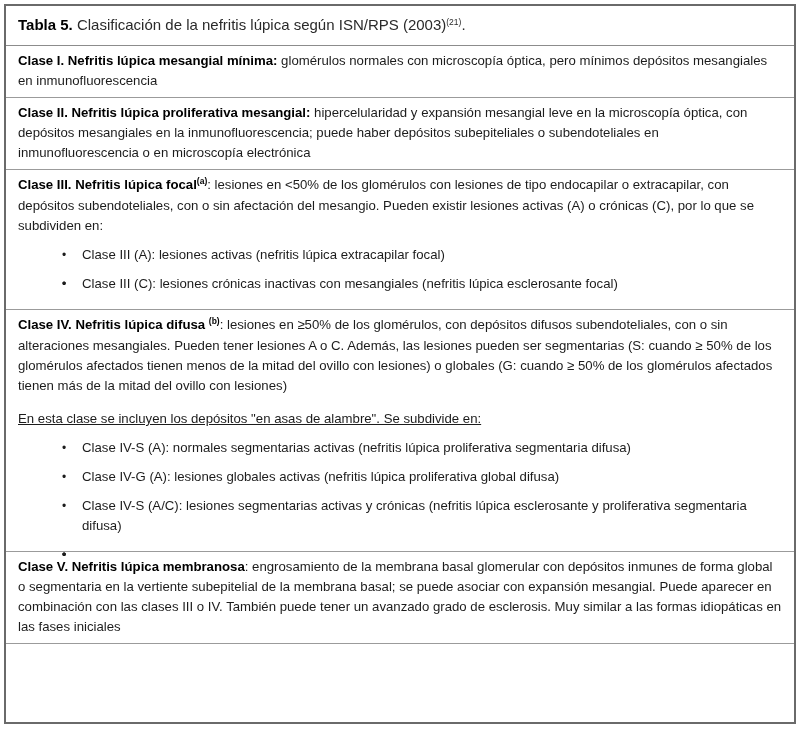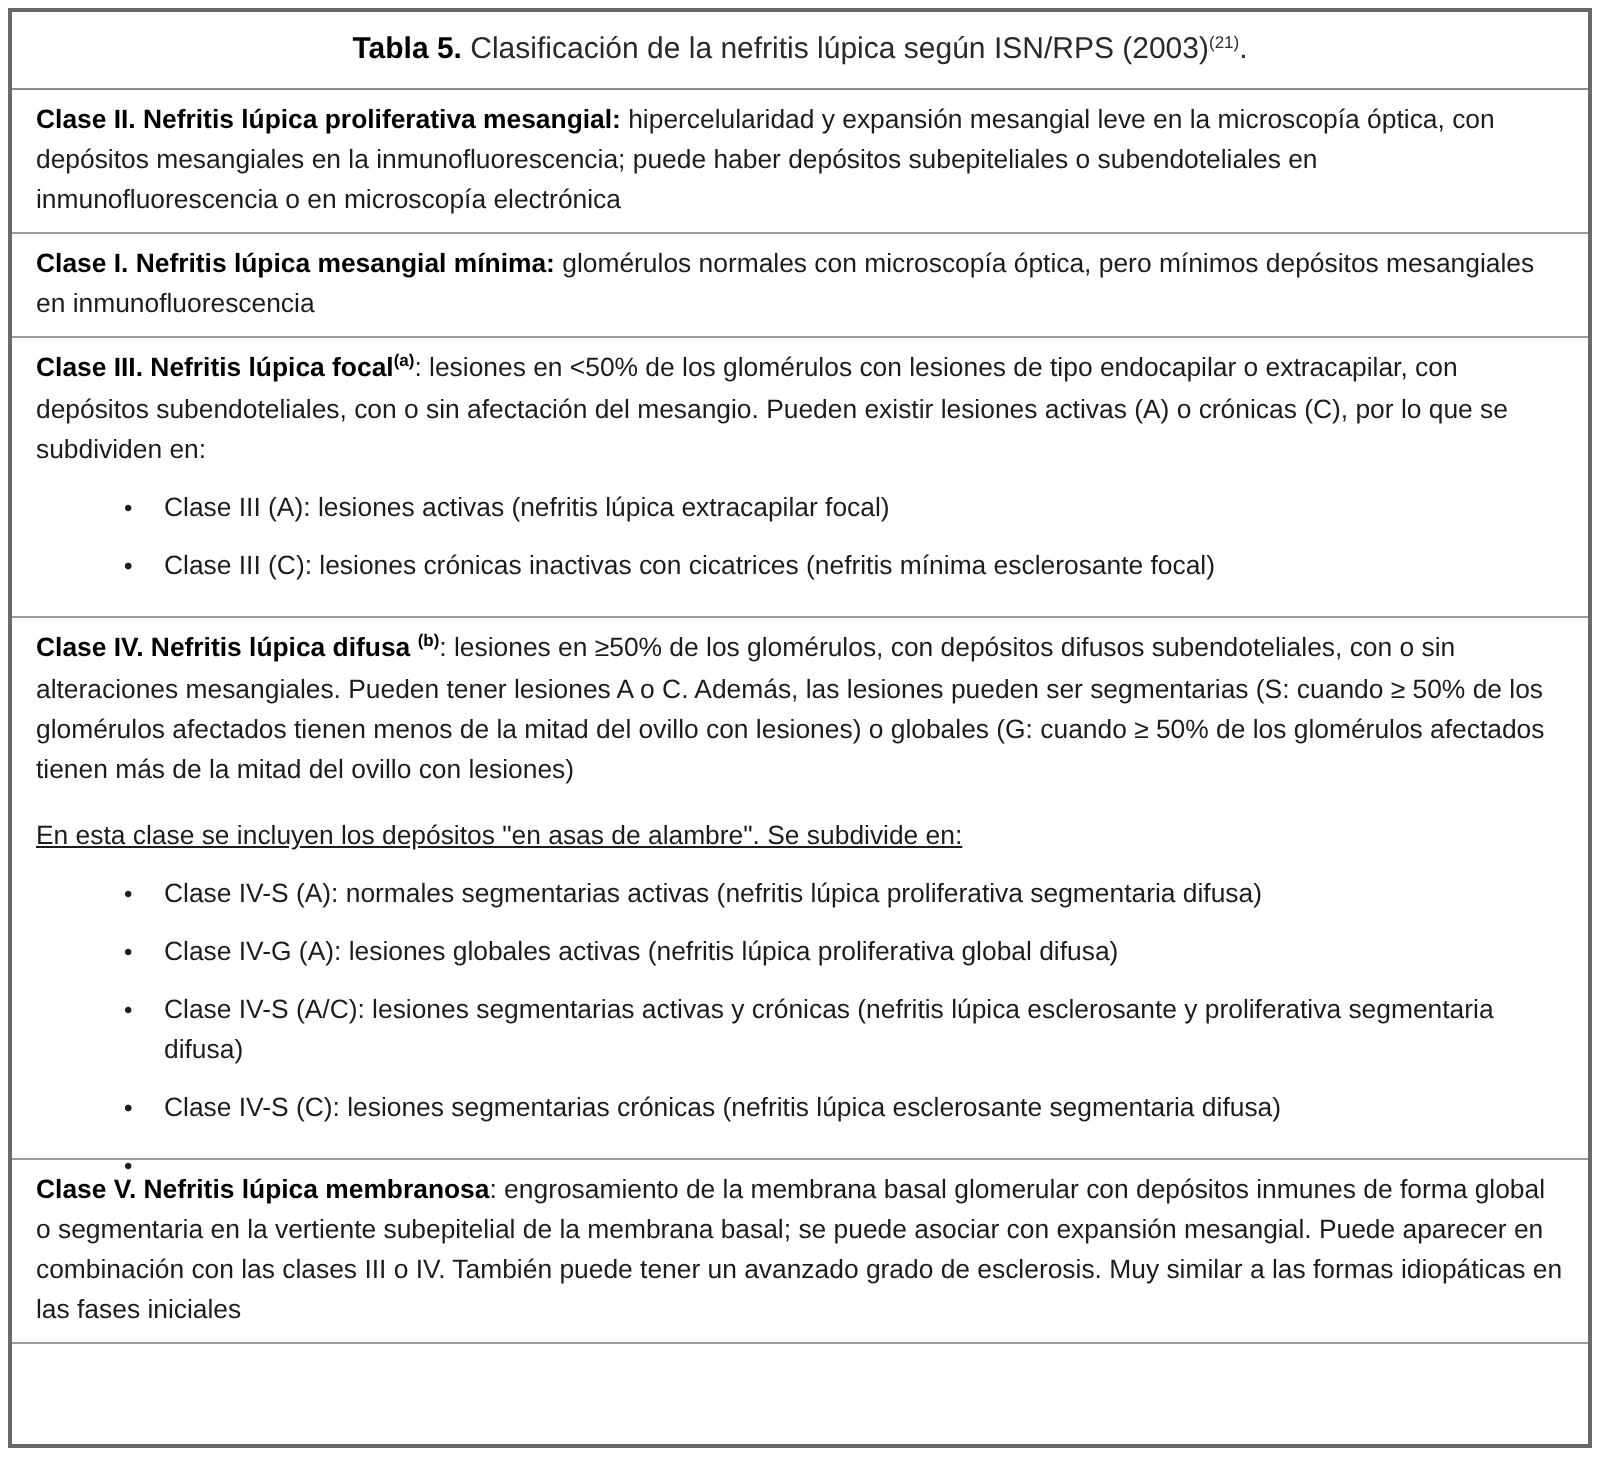--- a/index.html
+++ b/index.html
@@ -21,21 +21,20 @@
     background: #ffffff;
     overflow: hidden;
     box-sizing: border-box;
   }
   .title-row {
     padding: 9px 12px 8px 12px;
     border-bottom: 1px solid #8c8c8c;
     font-size: 15px;
     line-height: 20px;
     color: #2a2a2a;
-    text-align: center;
   }
   .title-label {
     font-weight: bold;
     color: #000000;
   }
   .sup {
     font-size: 8.5px;
     position: relative;
     top: -5px;
     letter-spacing: 0;
@@ -83,45 +82,45 @@
 </head>
 <body>
 
 <div class="frame">
 
   <div class="title-row">
     <span class="title-label">Tabla 5.</span><span> Clasificación de la nefritis lúpica según ISN/RPS (2003)</span><span class="sup">(21)</span><span>.</span>
   </div>
 
   <div class="section">
-    <p class="para"><span class="lead">Clase II. Nefritis lúpica proliferativa mesangial:</span><span> hipercelularidad y expansión mesangial leve en la microscopía óptica, con depósitos mesangiales en la inmunofluorescencia; puede haber depósitos subepiteliales o subendoteliales en inmunofluorescencia o en microscopía electrónica</span></p>
+    <p class="para"><span class="lead">Clase I. Nefritis lúpica mesangial mínima:</span><span> glomérulos normales con microscopía óptica, pero mínimos depósitos mesangiales en inmunofluorescencia</span></p>
   </div>
 
   <div class="section">
-    <p class="para"><span class="lead">Clase I. Nefritis lúpica mesangial mínima:</span><span> glomérulos normales con microscopía óptica, pero mínimos depósitos mesangiales en inmunofluorescencia</span></p>
+    <p class="para"><span class="lead">Clase II. Nefritis lúpica proliferativa mesangial:</span><span> hipercelularidad y expansión mesangial leve en la microscopía óptica, con depósitos mesangiales en la inmunofluorescencia; puede haber depósitos subepiteliales o subendoteliales en inmunofluorescencia o en microscopía electrónica</span></p>
   </div>
 
   <div class="section">
     <p class="para"><span class="lead">Clase III. Nefritis lúpica focal</span><span class="sup lead-sup">(a)</span><span>: lesiones en &lt;50% de los glomérulos con lesiones de tipo endocapilar o extracapilar, con depósitos subendoteliales, con o sin afectación del mesangio. Pueden existir lesiones activas (A) o crónicas (C), por lo que se subdividen en:</span></p>
     <ul class="bullets">
       <li><span class="dot">•</span><span>Clase III (A): lesiones activas (nefritis lúpica extracapilar focal)</span></li>
       <li><span class="dot">•</span></li>
-      <li><span class="dot">•</span><span>Clase III (C): lesiones crónicas inactivas con cicatrices (nefritis mínima esclerosante focal)</span></li>
+      <li><span class="dot">•</span><span>Clase III (C): lesiones crónicas inactivas con mesangiales (nefritis lúpica esclerosante focal)</span></li>
     </ul>
   </div>
 
   <div class="section">
     <p class="para"><span class="lead">Clase IV. Nefritis lúpica difusa </span><span class="sup lead-sup">(b)</span><span>: lesiones en ≥50% de los glomérulos, con depósitos difusos subendoteliales, con o sin alteraciones mesangiales. Pueden tener lesiones A o C. Además, las lesiones pueden ser segmentarias (S: cuando ≥ 50% de los glomérulos afectados tienen menos de la mitad del ovillo con lesiones) o globales (G: cuando ≥ 50% de los glomérulos afectados tienen más de la mitad del ovillo con lesiones)</span></p>
     <p class="para">En esta clase se incluyen los depósitos "en asas de alambre". Se subdivide en:</p>
     <ul class="bullets">
       <li><span class="dot">•</span><span>Clase IV-S (A): normales segmentarias activas (nefritis lúpica proliferativa segmentaria difusa)</span></li>
       <li><span class="dot">•</span><span>Clase IV-G (A): lesiones globales activas (nefritis lúpica proliferativa global difusa)</span></li>
       <li><span class="dot">•</span><span>Clase IV-S (A/C): lesiones segmentarias activas y crónicas (nefritis lúpica esclerosante y proliferativa segmentaria difusa)</span></li>
       <li><span class="dot">•</span></li>
-      <li><span class="dot">•</span><span>Clase IV-S (C): lesiones segmentarias crónicas (nefritis lúpica esclerosante segmentaria difusa)</span></li>
+      <li><span class="dot">•</span></li>
       <li><span class="dot">•</span></li>
     </ul>
   </div>
 
   <div class="section">
     <p class="para"><span class="lead">Clase V. Nefritis lúpica membranosa</span><span>: engrosamiento de la membrana basal glomerular con depósitos inmunes de forma global o segmentaria en la vertiente subepitelial de la membrana basal; se puede asociar con expansión mesangial. Puede aparecer en combinación con las clases III o IV. También puede tener un avanzado grado de esclerosis. Muy similar a las formas idiopáticas en las fases iniciales</span></p>
   </div>
 
 </div>
 

